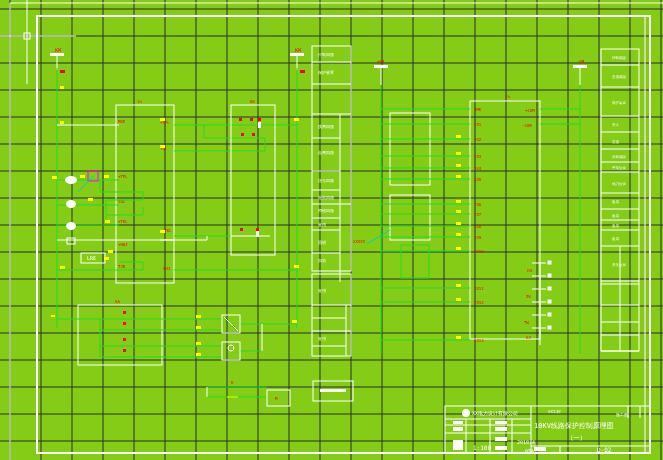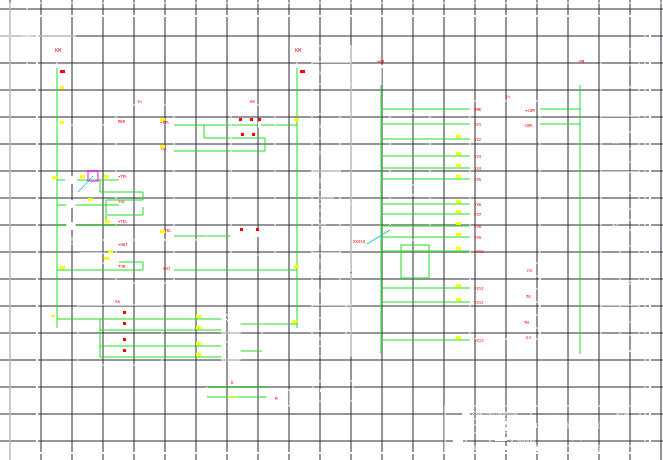--- a/index.html
+++ b/index.html
@@ -1,17 +1,17 @@
 <!DOCTYPE html>
 <html><head>
 <meta charset="utf-8">
 <style>
   html,body{margin:0;padding:0;background:#000;}
   body{width:663px;height:460px;overflow:hidden;font-family:"DejaVu Sans Mono",monospace;}
-  #cad{position:absolute;left:0;top:0;width:663px;height:460px;background:#ffffff;}
+  #cad{position:absolute;left:0;top:0;width:663px;height:460px;background:#84cc16;}
   svg text{font-family:"DejaVu Sans Mono",monospace;}
 </style>
 </head>
 <body>
 
 <div id="cad">
 <svg id="drawing" width="663" height="460" viewBox="0 0 663 460" xmlns="http://www.w3.org/2000/svg">
   <g id="grid">
         <line x1="10" y1="0" x2="10" y2="460" stroke="#2a2c36" stroke-width="1"></line>
         <line x1="41" y1="0" x2="41" y2="460" stroke="#2a2c36" stroke-width="1"></line>

